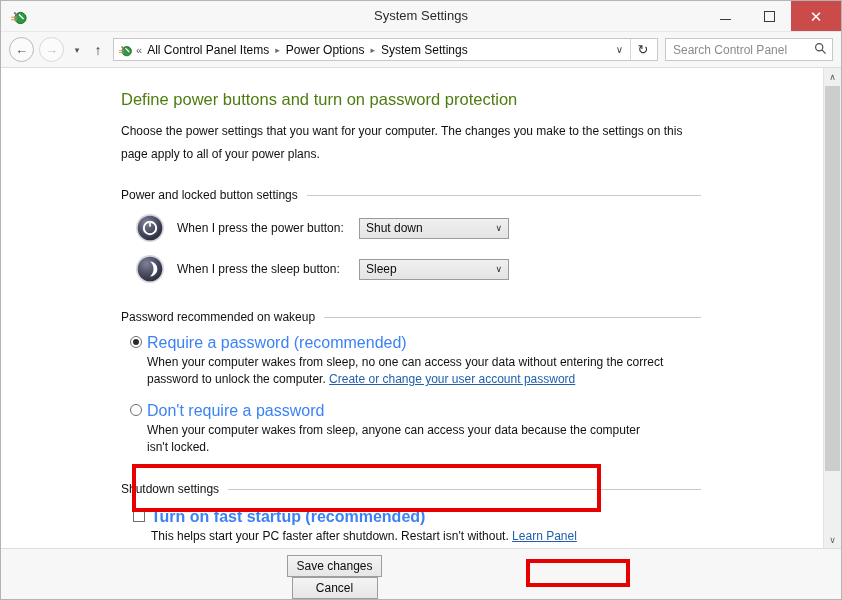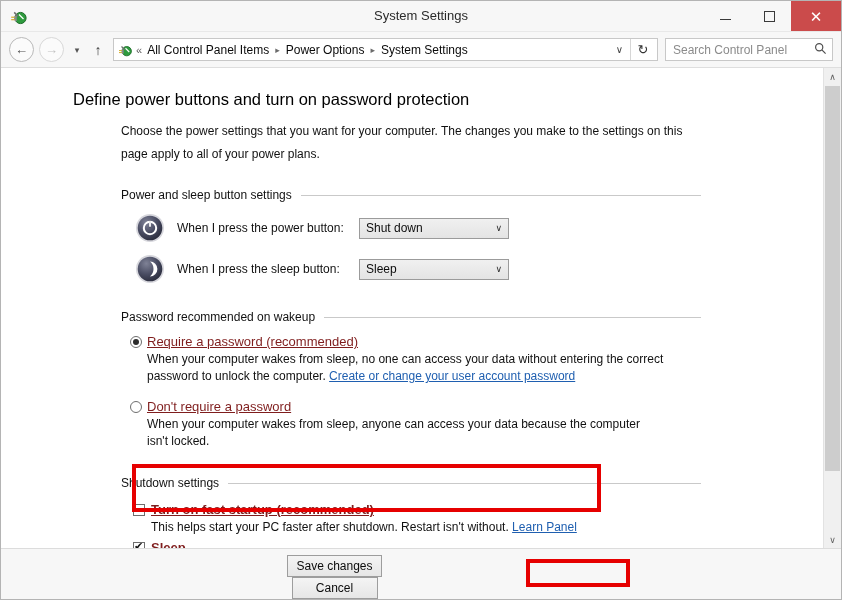--- a/index.html
+++ b/index.html
@@ -219,24 +219,24 @@
     position: relative;
     overflow: hidden;
     padding: 0;
   }
   .inner {
     padding: 22px 0 0 0;
     position: relative;
   }
 
   h1.page-title {
-    margin: 0 0 0 72px;
+    margin: 0 0 0 120px;
     font-size: 16.5px;
     font-weight: normal;
-    color: #000000;
+    color: #4d7c0f;
     letter-spacing: 0;
   }
   .intro {
     margin: 11px 0 0 120px;
     width: 565px;
     font-size: 12px;
     line-height: 23px;
     color: #111;
   }
 
@@ -304,21 +304,21 @@
     position: relative;
   }
   .radio.checked::after {
     content: "";
     position: absolute;
     left: 2px; top: 2px;
     width: 6px; height: 6px;
     border-radius: 50%;
     background: #2b2b2b;
   }
-  .opt-title { font-size: 13px; color: #7f1d1d; text-decoration: underline; }
+  .opt-title { font-size: 16px; color: #3b82f6; }
   .opt-desc {
     margin-left: 17px;
     margin-top: 2px;
     width: 532px;
     font-size: 12px;
     line-height: 17px;
     color: #111;
   }
   a.link {
     color: #1f5fb0;
@@ -507,21 +507,21 @@
 
   <div class="content-wrap">
     <div class="content">
       <div class="inner">
 
         <h1 class="page-title">Define power buttons and turn on password protection</h1>
         <div class="intro">Choose the power settings that you want for your computer. The changes you make to the settings on this page apply to all of your power plans.</div>
 
         <div class="group">
           <div class="group-header">
-            <span>Power and sleep button settings</span>
+            <span>Power and locked button settings</span>
             <span class="rule"></span>
           </div>
 
           <div class="setting-row">
             <span class="pw-icon">
               <svg width="30" height="30" viewBox="0 0 30 30">
                 <defs>
                   <radialGradient id="pbg" cx="35%" cy="28%" r="78%">
                     <stop offset="0%" stop-color="#7f8296"></stop>
                     <stop offset="55%" stop-color="#4a4d63"></stop>

